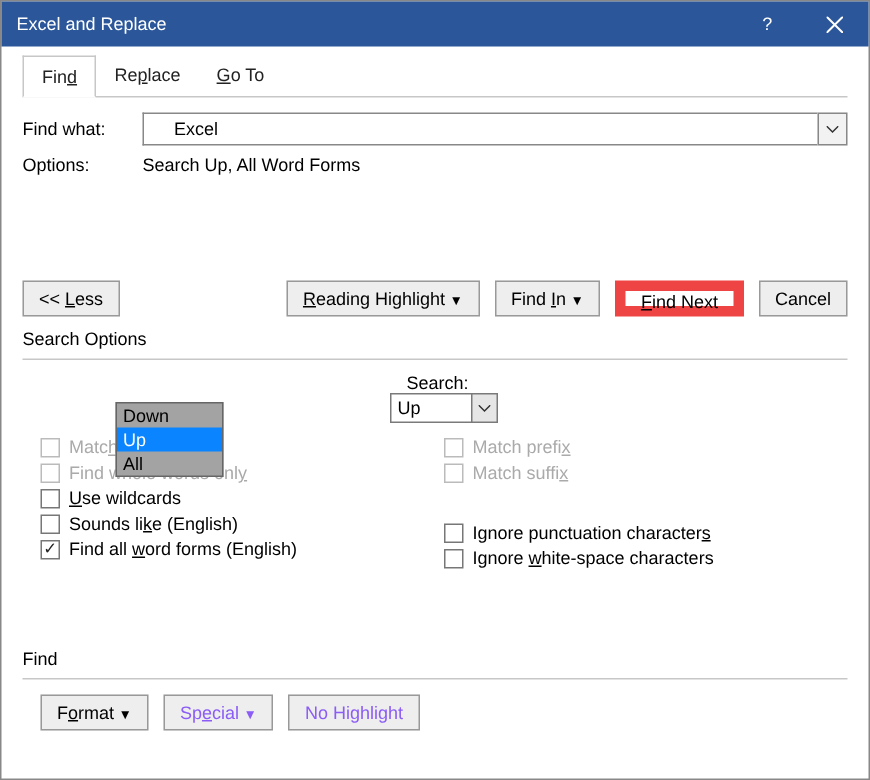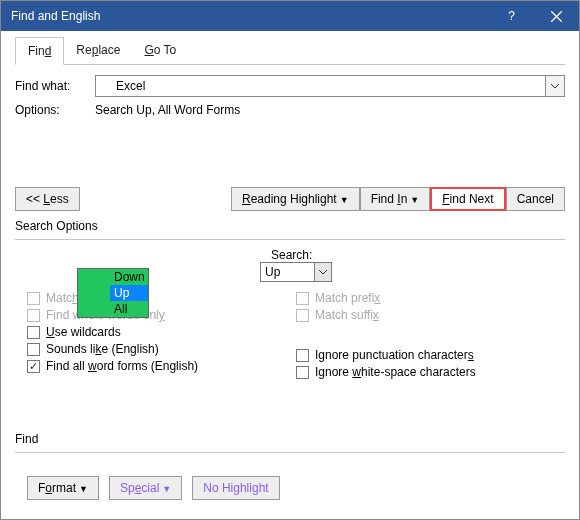--- a/index.html
+++ b/index.html
@@ -12,55 +12,55 @@
   .body { padding: 6px 14px 14px 14px; }
   .tabs { display: flex; border-bottom: 1px solid #c7c7c7; margin-bottom: 10px; }
   .tab { padding: 6px 12px; cursor: default; color: #222; }
   .tab.active { border: 1px solid #c7c7c7; border-bottom: 1px solid #fff; margin-bottom: -1px; background: #fff; }
   .tab .u { text-decoration: underline; }
   .row { display: flex; align-items: center; margin-bottom: 6px; }
   .label { width: 80px; }
   .combo { flex: 1; display: flex; }
   .combo input { flex: 1; height: 22px; border: 1px solid #888; border-right: none; padding: 0 20px; }
   .combo .caret { width: 20px; height: 22px; border: 1px solid #888; display: flex; align-items: center; justify-content: center; background: #f2f2f2; }
-  .btnbar { display: flex; margin-top: 70px; margin-bottom: 8px; align-items: flex-end; justify-content: flex-end; }
+  .btnbar { display: flex; gap: 10px; margin-top: 70px; margin-bottom: 8px; align-items: flex-end; justify-content: flex-end; }
   .btnbar .spacer { flex: 1; }
   button.wbtn { height: 24px; padding: 0 10px; background: #eee; border: 1px solid #999; cursor: default; white-space: nowrap; }
-  button.wbtn.primary { border: 2px solid #ef4444; background: #fff; }
+  button.wbtn.primary { border: 7px solid #ef4444; background: #fff; }
   button.wbtn .u { text-decoration: underline; }
   button.wbtn:disabled { color: #8b5cf6; }
   .caretdown { font-size: 9px; margin-left: 3px; }
   .group-label { margin: 4px 0 6px 0; color: #000000; }
   .divider { height: 1px; background: #c7c7c7; margin-bottom: 8px; }
   .searchrow { display: flex; align-items: center; margin: 0 0 6px 12px; position: relative; flex-direction: column; }
   .searchrow .label2 { width: 50px; }
   .dd { display: flex; }
   .dd input { width: 54px; height: 20px; border: 1px solid #7a7a7a; border-right: none; padding: 0 4px; }
   .dd .caret { width: 18px; height: 20px; border: 1px solid #7a7a7a; display: flex; align-items: center; justify-content: center; background: #e6e6e6; }
-  .ddlist { position: absolute; left: 50px; top: 20px; width: 72px; border: 1px solid #666; background: #22c55e; z-index: 10; padding-left: 32px; }
+  .ddlist { position: absolute; left: 50px; top: 20px; width: 72px; border: 1px solid #666; background: #a3a3a3; z-index: 10; }
   .dditem { padding: 1px 4px; cursor: default; }
   .dditem.sel { background: #0a84ff; color: #fff; }
   .cols { display: flex; margin-left: 12px; }
   .col { width: 50%; }
   .chk { display: flex; align-items: center; margin: 3px 0; gap: 6px; }
   .chk .box { width: 13px; height: 13px; border: 1px solid #777; display: flex; align-items: center; justify-content: center; background: #fff; }
   .chk.disabled .box { border-color: #bbb; }
   .chk.disabled { color: #aaa; }
   .chk .check { font-size: 11px; color: #222; line-height: 1; }
   .chk .txt .u { text-decoration: underline; }
   .find-section { margin-top: 50px; }
-  .footbtns { display: flex; gap: 10px; margin-top: 23px; margin-left: 12px; }
+  .footbtns { display: flex; gap: 10px; margin-top: 10px; margin-left: 12px; }
 </style>
 </head>
 <body>
 
 <div class="window">
 
   <div class="titlebar">
-    <div class="title">Find and English</div>
+    <div class="title">Excel and Replace</div>
     <div class="btn">?</div>
     <div class="btn">
       <svg width="11" height="11" viewBox="0 0 10 10">
           <line x1="0" y1="0" x2="10" y2="10" stroke-width="1.2"></line>
           <line x1="10" y1="0" x2="0" y2="10" stroke-width="1.2"></line>
         </svg>
     </div>
   </div>
 
   <div class="body">

